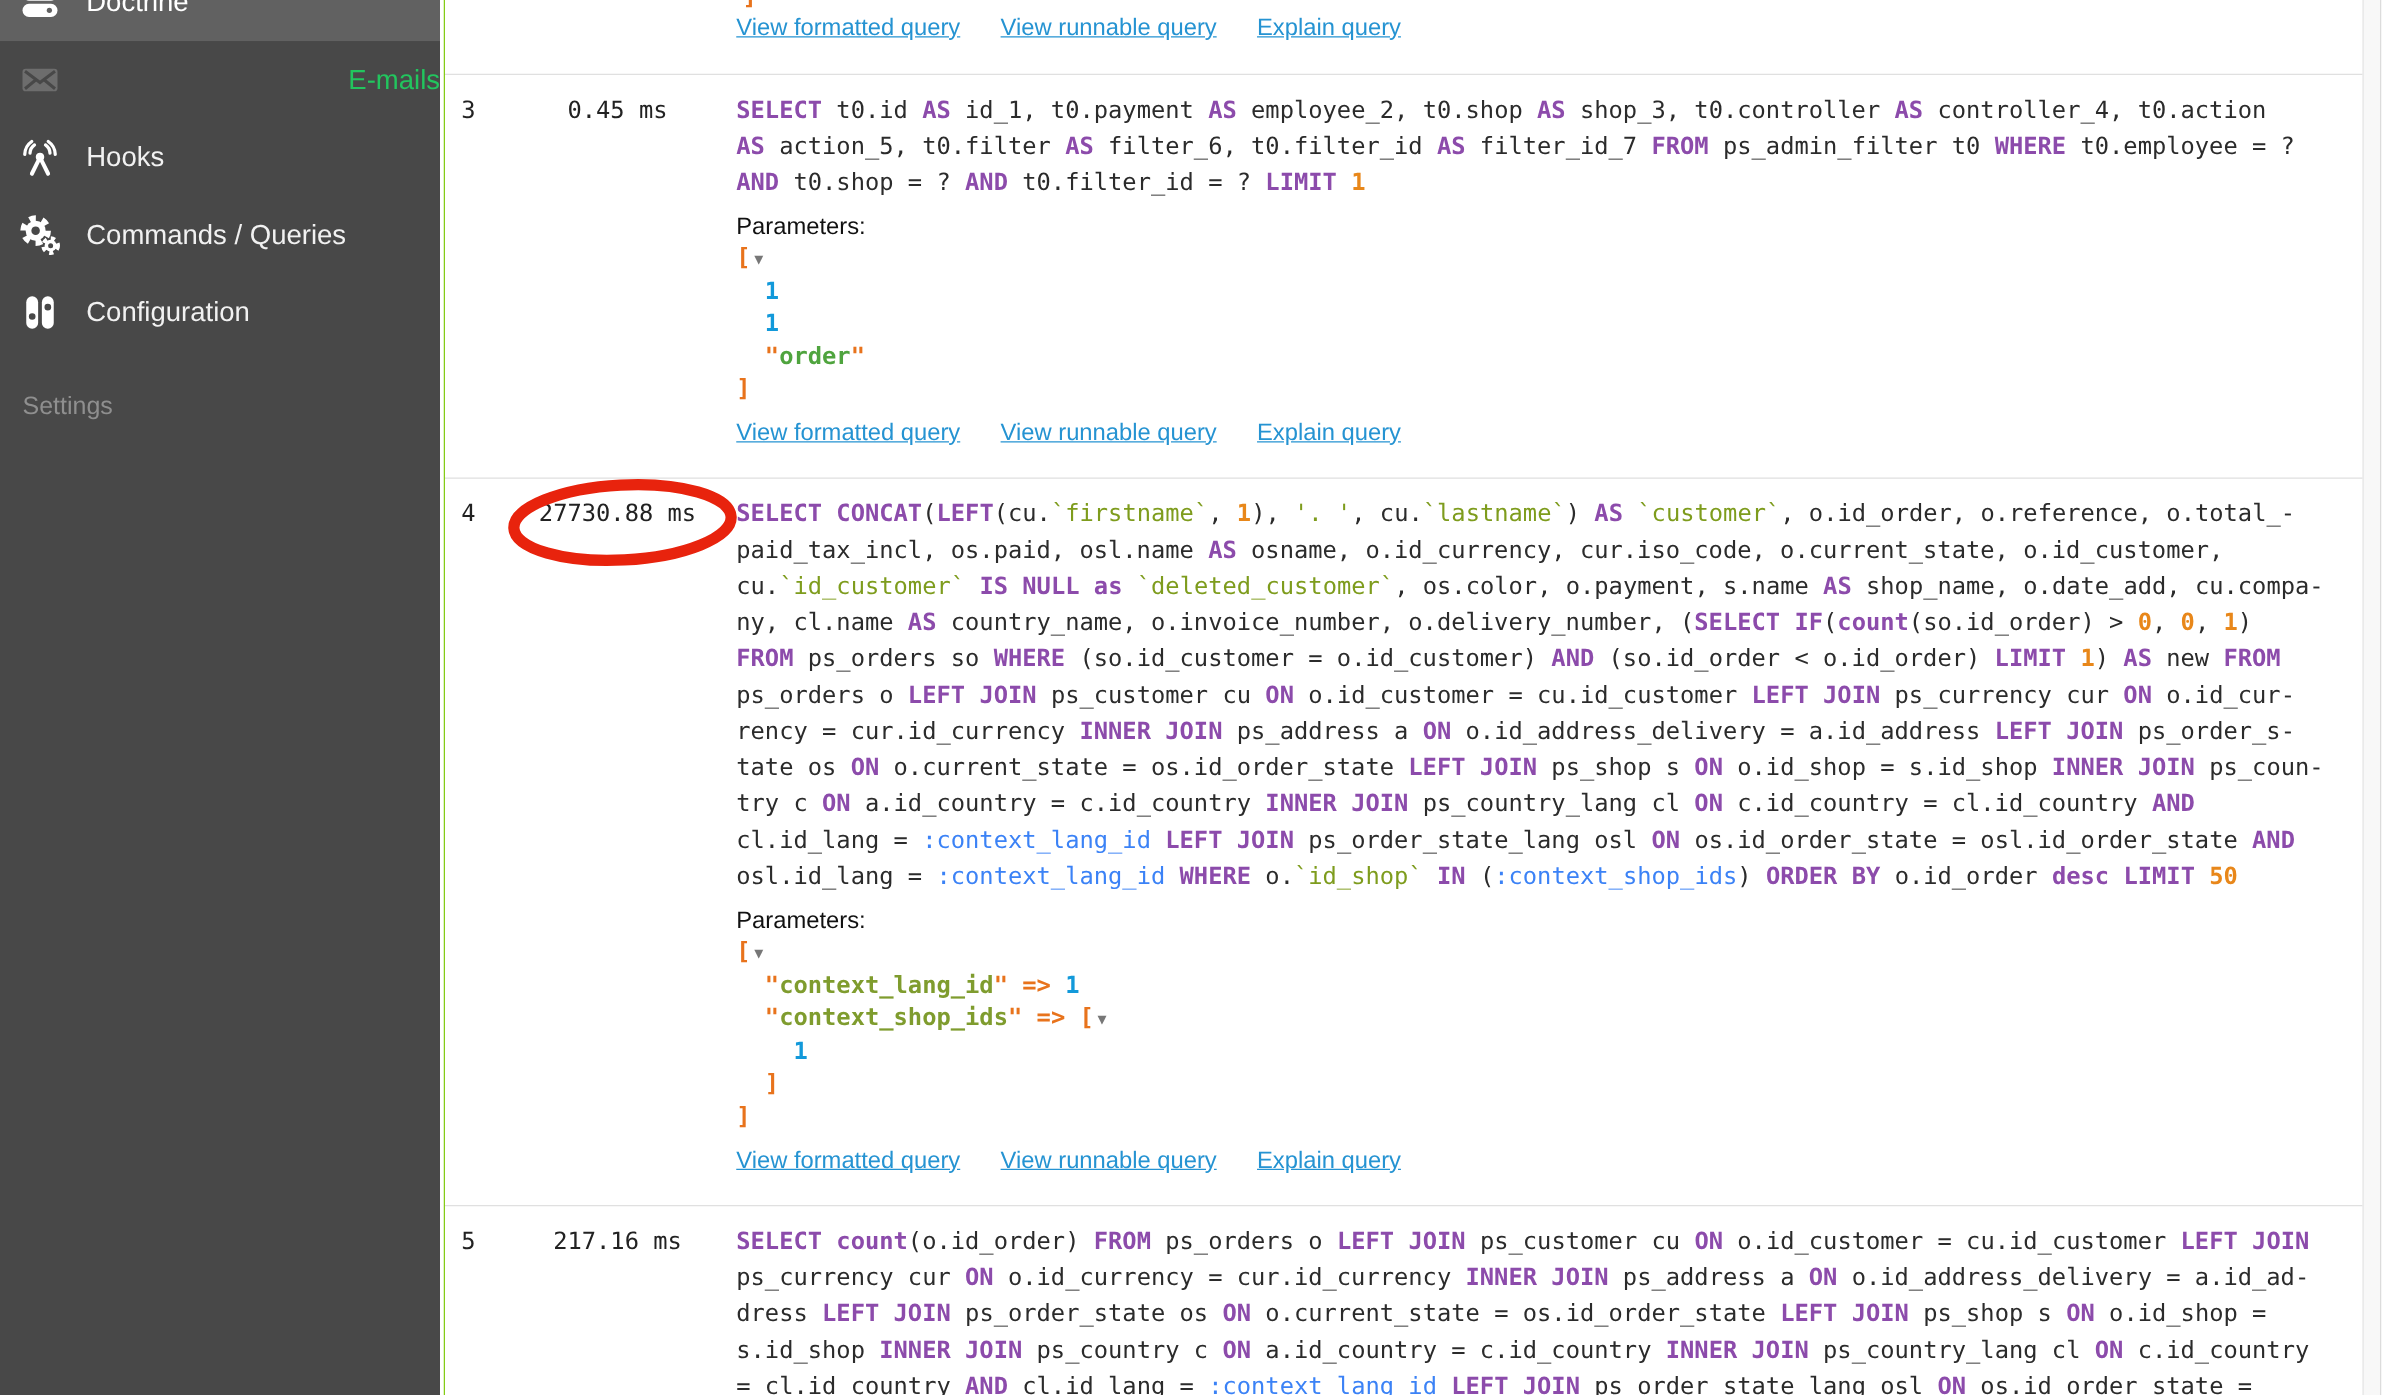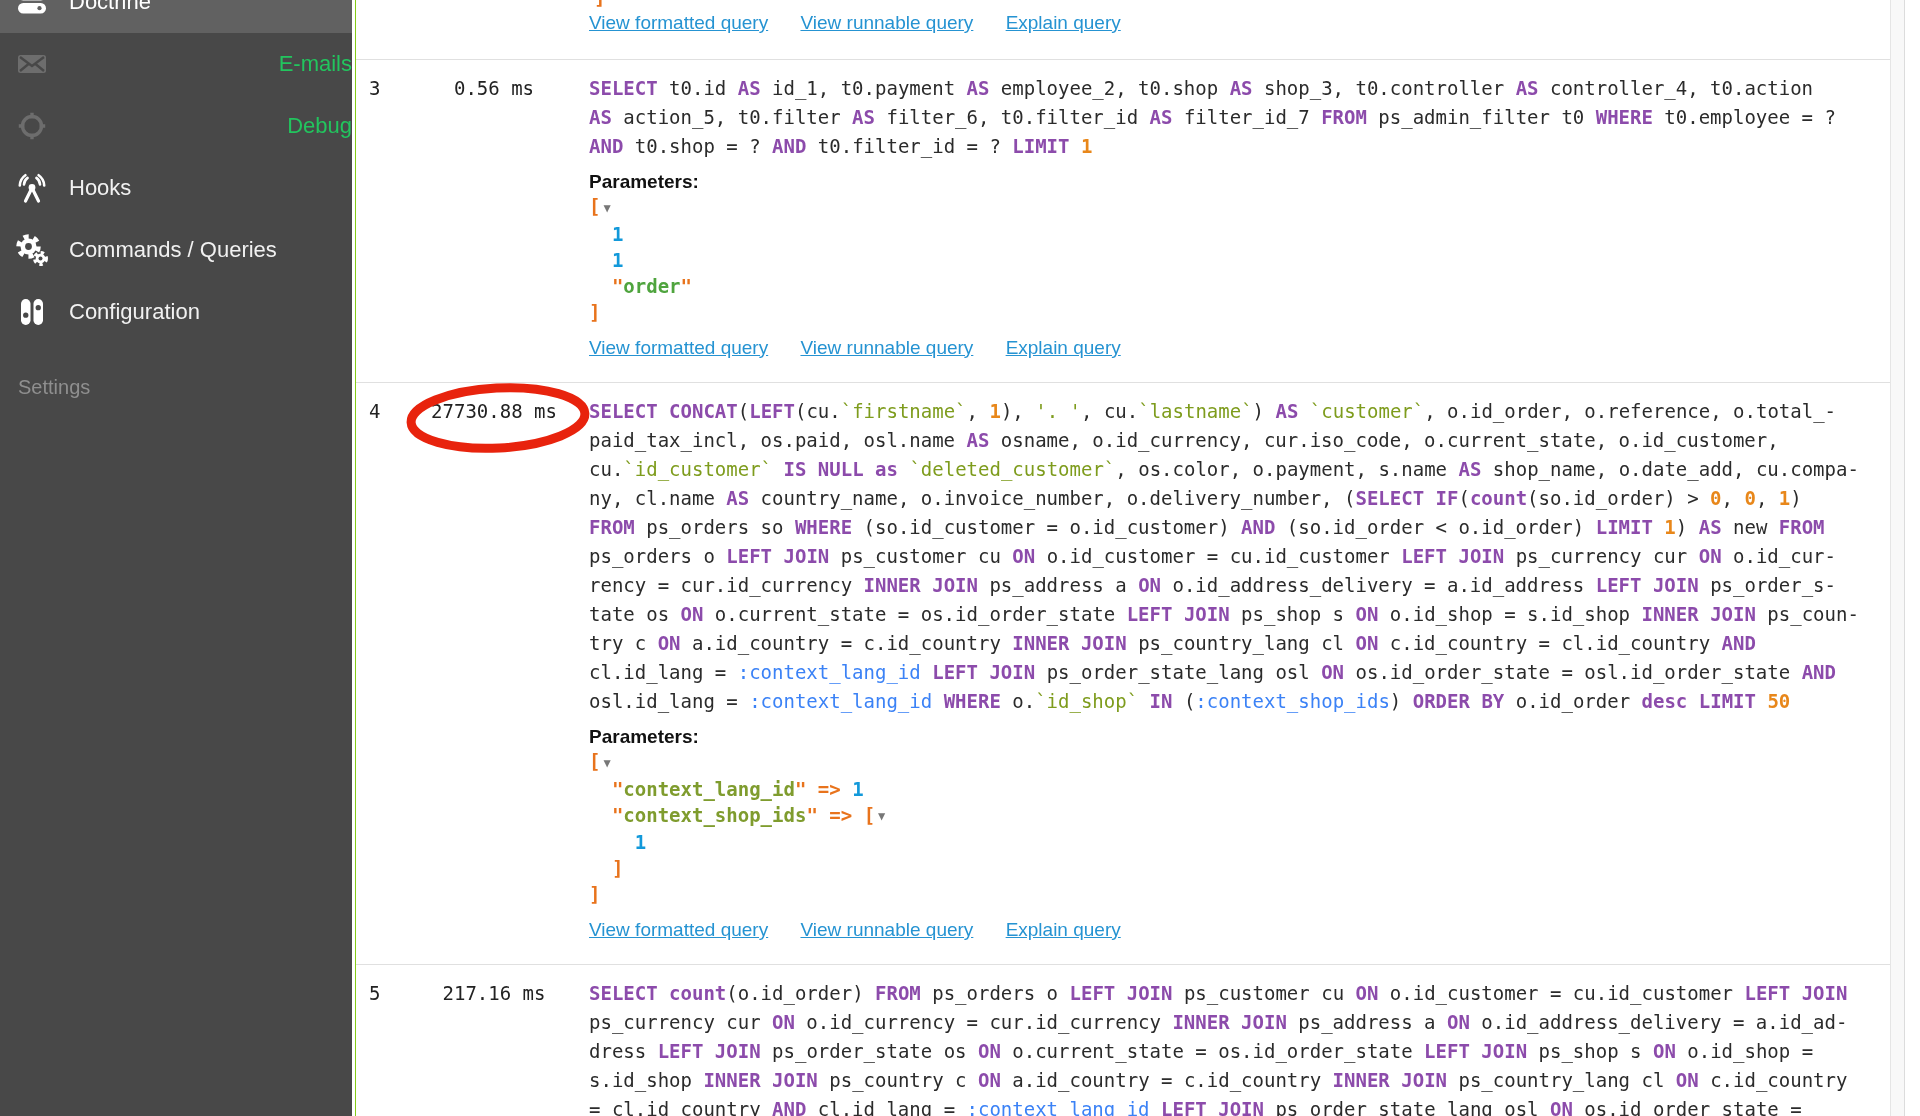--- a/index.html
+++ b/index.html
@@ -39,21 +39,21 @@
               line-height:29px; text-align:center; }
   .col-sql  { padding-left:15px; }
 
   .sql { font-family:"DejaVu Sans Mono", monospace; font-size:19px; line-height:29px;
          color:#2b2b2b; white-space:pre-wrap; word-break:break-word; }
   .s-kw  { color:#8c4bab; font-weight:bold; }
   .s-str { color:#7e9c1d; }
   .s-num { color:#e8871a; font-weight:bold; }
   .s-prm { color:#3b82f6; }
 
-  .params-label { margin-top:10px; font-size:19px; font-weight:bold; color:#111; }
+  .params-label { margin-top:10px; font-size:19px; font-weight:normal; color:#111; }
   .params { font-family:"DejaVu Sans Mono", monospace; font-size:19px; font-weight:bold;
             line-height:26px; }
   .p-line { white-space:pre; }
   .p-b { color:#e8731c; }
   .p-q { color:#e8731c; }
   .p-a { color:#e8731c; }
   .p-n { color:#1299da; }
   .p-k { color:#7f9c2e; }
   .p-s { color:#4fa43e; }
   .p-d { color:#2b2b2b; }
@@ -93,29 +93,20 @@
       <span class="ico">
         <svg width="32" height="32" viewBox="0 0 32 32">
           <rect x="2" y="7" width="28" height="18" rx="2.5" fill="currentColor"></rect>
           <path d="M4 9 l12 9 12-9" fill="none" stroke="#484848" stroke-width="2.4"></path>
           <path d="M4 23 l8.5-7 M28 23 l-8.5-7" fill="none" stroke="#484848" stroke-width="2.4"></path>
         </svg>
       </span>
       <span>E-mails</span>
     </div>
 
-    <div class="sb-item dim">
-      <span class="ico">
-        <svg width="32" height="32" viewBox="0 0 32 32" fill="none" stroke="currentColor">
-          <circle cx="16" cy="16" r="9.5" stroke-width="3.4"></circle>
-          <path d="M16 2.8v5.5 M16 23.7v5.5 M2.8 16h5.5 M23.7 16h5.5" stroke-width="3.4"></path>
-        </svg>
-      </span>
-      <span>Debug</span>
-    </div>
 
     <div class="sb-item">
       <span class="ico">
         <svg width="32" height="32" viewBox="0 0 32 32">
           <circle cx="16" cy="15.5" r="3.4" fill="currentColor"></circle>
           <path d="M15.2 17.5 L9.5 29 M16.8 17.5 L22.5 29" stroke="currentColor" stroke-width="3.2" stroke-linecap="round"></path>
           <path d="M8 12.5 a8.5 8.5 0 0 1 3.6-6.6 M24 12.5 a8.5 8.5 0 0 0 -3.6-6.6" fill="none" stroke="currentColor" stroke-width="2.6" stroke-linecap="round"></path>
           <path d="M3.8 13.5 a13 13 0 0 1 5.6-10.3 M28.2 13.5 a13 13 0 0 0 -5.6-10.3" fill="none" stroke="currentColor" stroke-width="2.6" stroke-linecap="round"></path>
         </svg>
       </span>
@@ -159,21 +150,21 @@
         <div class="links">
           <a>View formatted query</a>
           <a>View runnable query</a>
           <a>Explain query</a>
         </div>
       </div>
     </div>
 
     <section class="qrow row-q3">
       <div class="col-num">3</div>
-      <div class="col-time">0.56 ms</div>
+      <div class="col-time">0.45 ms</div>
       <div class="col-sql">
         <div class="sql"><span class="s-kw">SELECT</span><span> t0.id </span><span class="s-kw">AS</span><span> id_1, t0.payment </span><span class="s-kw">AS</span><span> employee_2, t0.shop </span><span class="s-kw">AS</span><span> shop_3, t0.controller </span><span class="s-kw">AS</span><span> controller_4, t0.action
 </span><span class="s-kw">AS</span><span> action_5, t0.filter </span><span class="s-kw">AS</span><span> filter_6, t0.filter_id </span><span class="s-kw">AS</span><span> filter_id_7 </span><span class="s-kw">FROM</span><span> ps_admin_filter t0 </span><span class="s-kw">WHERE</span><span> t0.employee = ?
 </span><span class="s-kw">AND</span><span> t0.shop = ? </span><span class="s-kw">AND</span><span> t0.filter_id = ? </span><span class="s-kw">LIMIT</span><span> </span><span class="s-num">1</span></div>
         <div class="params-label">Parameters:</div>
         <div class="params">
             <div class="p-line"><span class="p-b">[</span><span class="p-t">▼</span></div>
             <div class="p-line"><span>  </span><span class="p-n">1</span></div>
             <div class="p-line"><span>  </span><span class="p-n">1</span></div>
             <div class="p-line"><span>  </span><span class="p-q">"</span><span class="p-s">order</span><span class="p-q">"</span></div>

